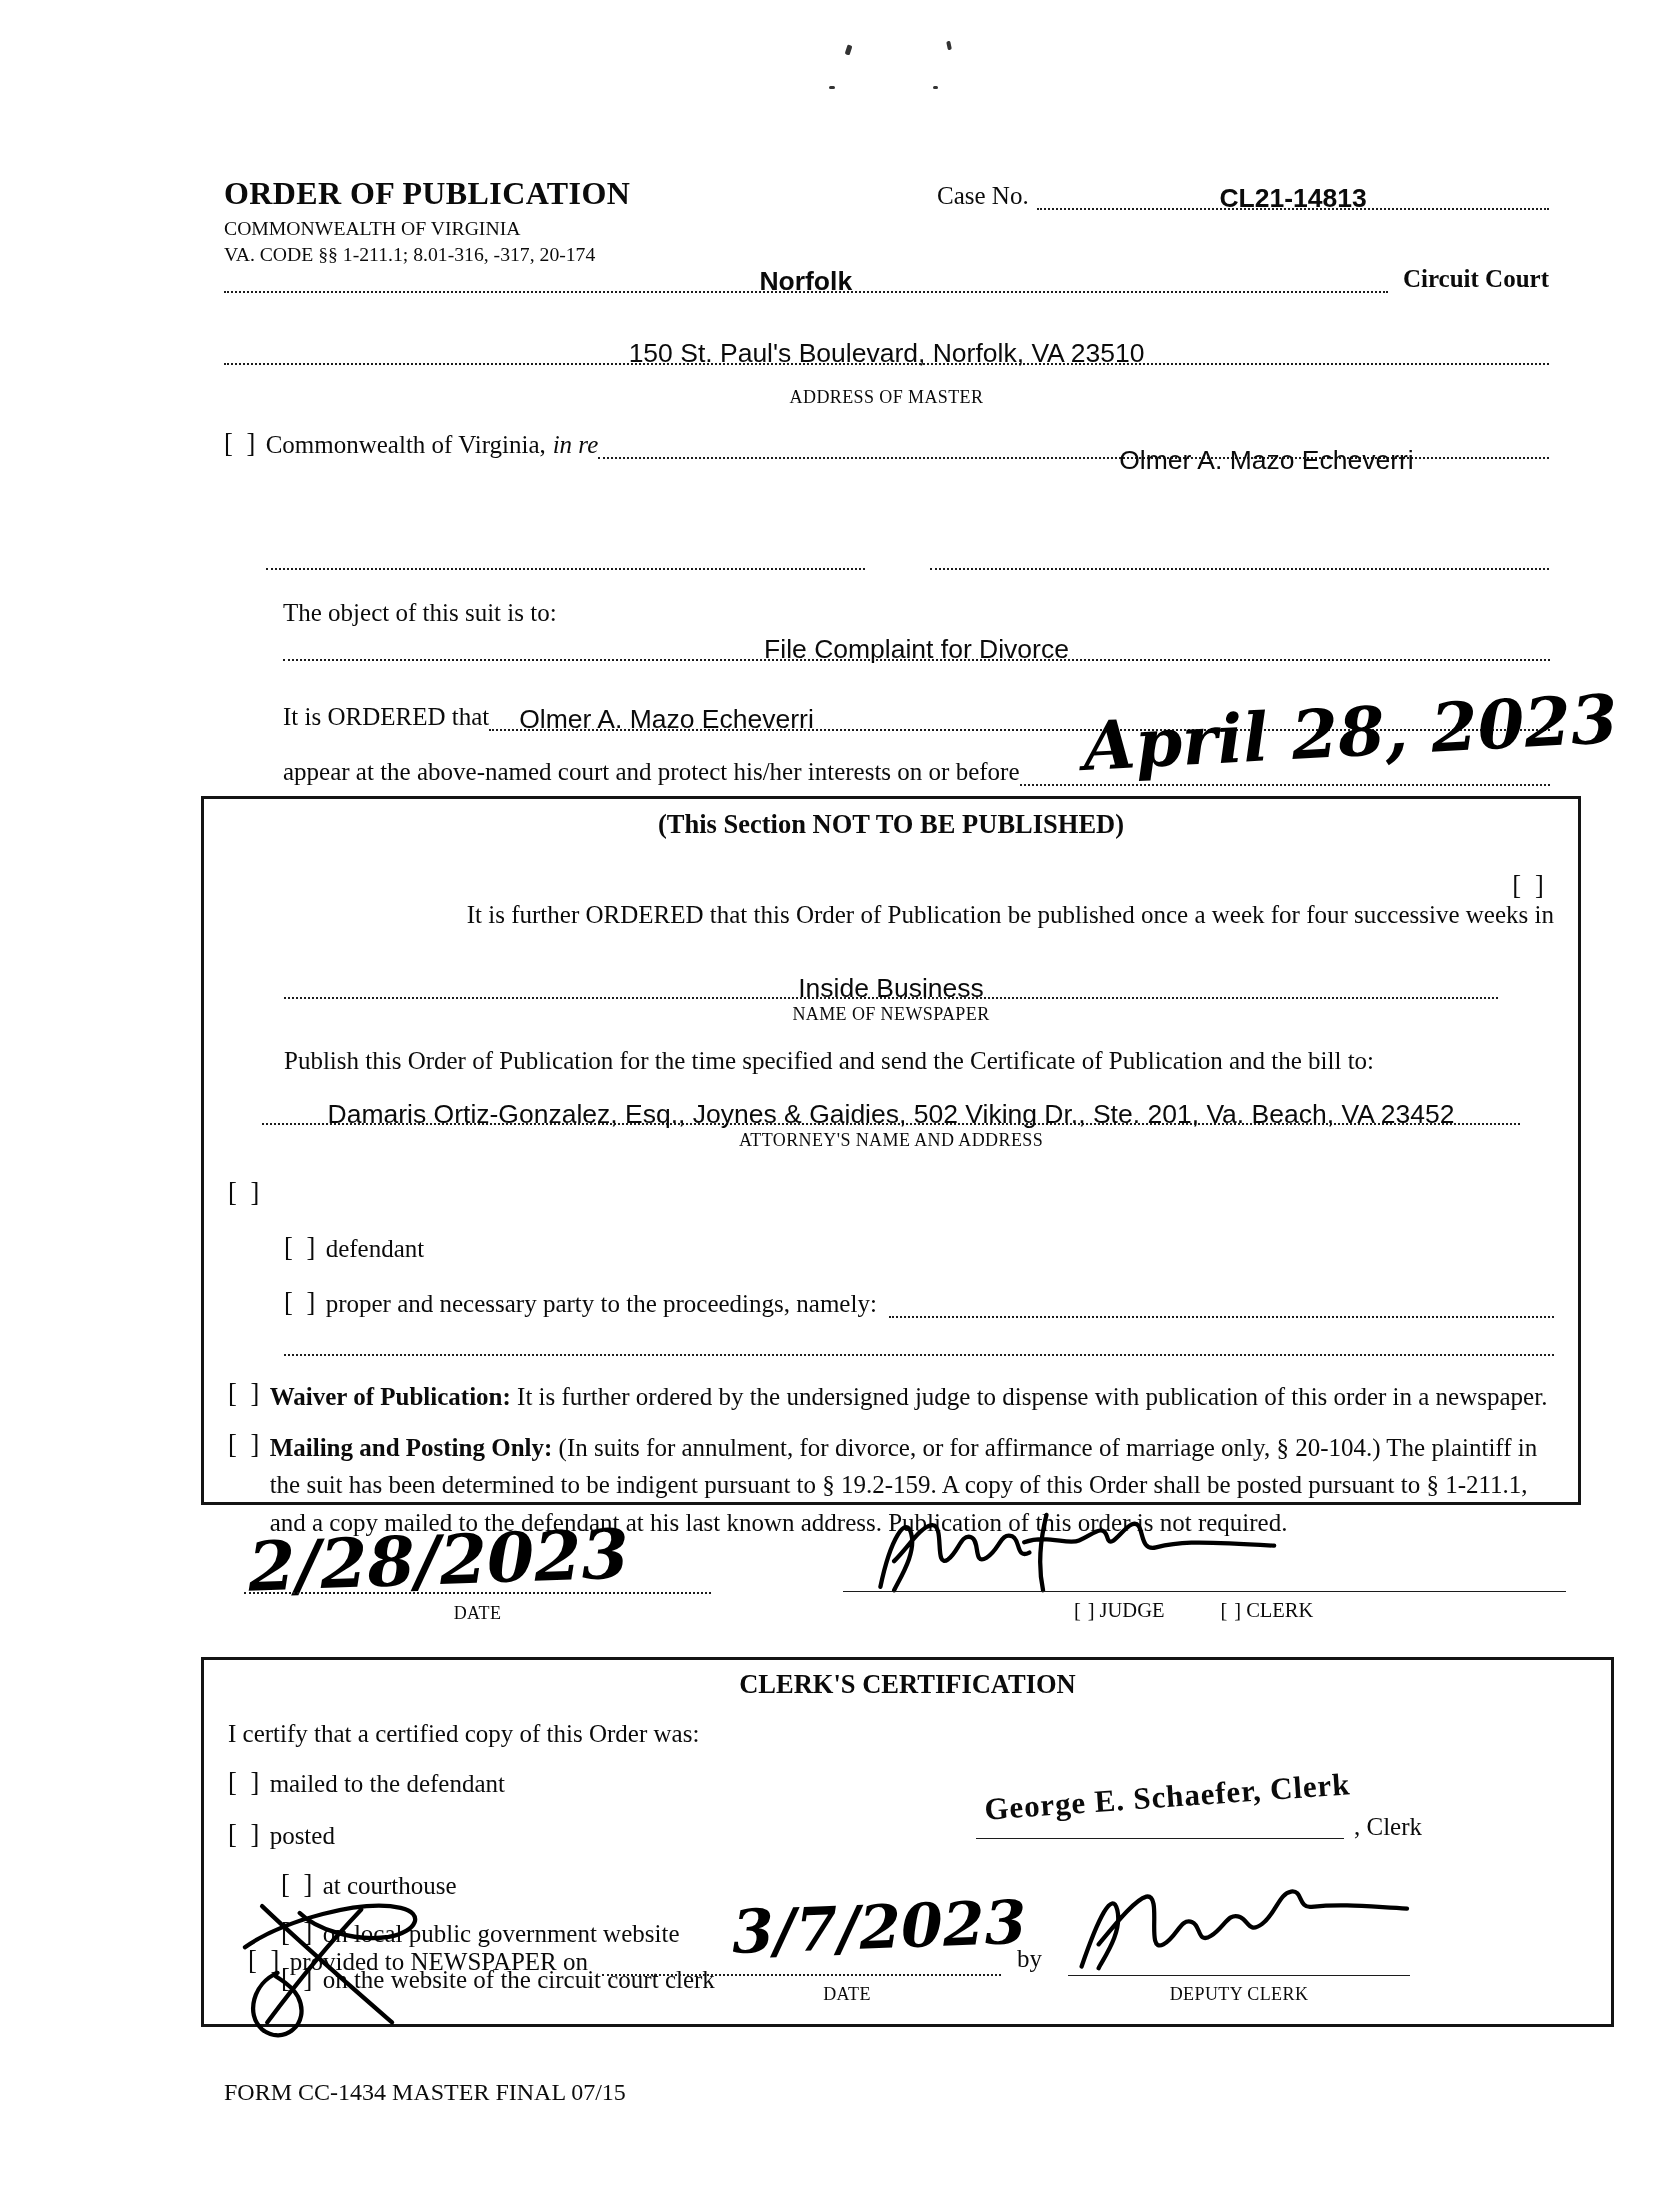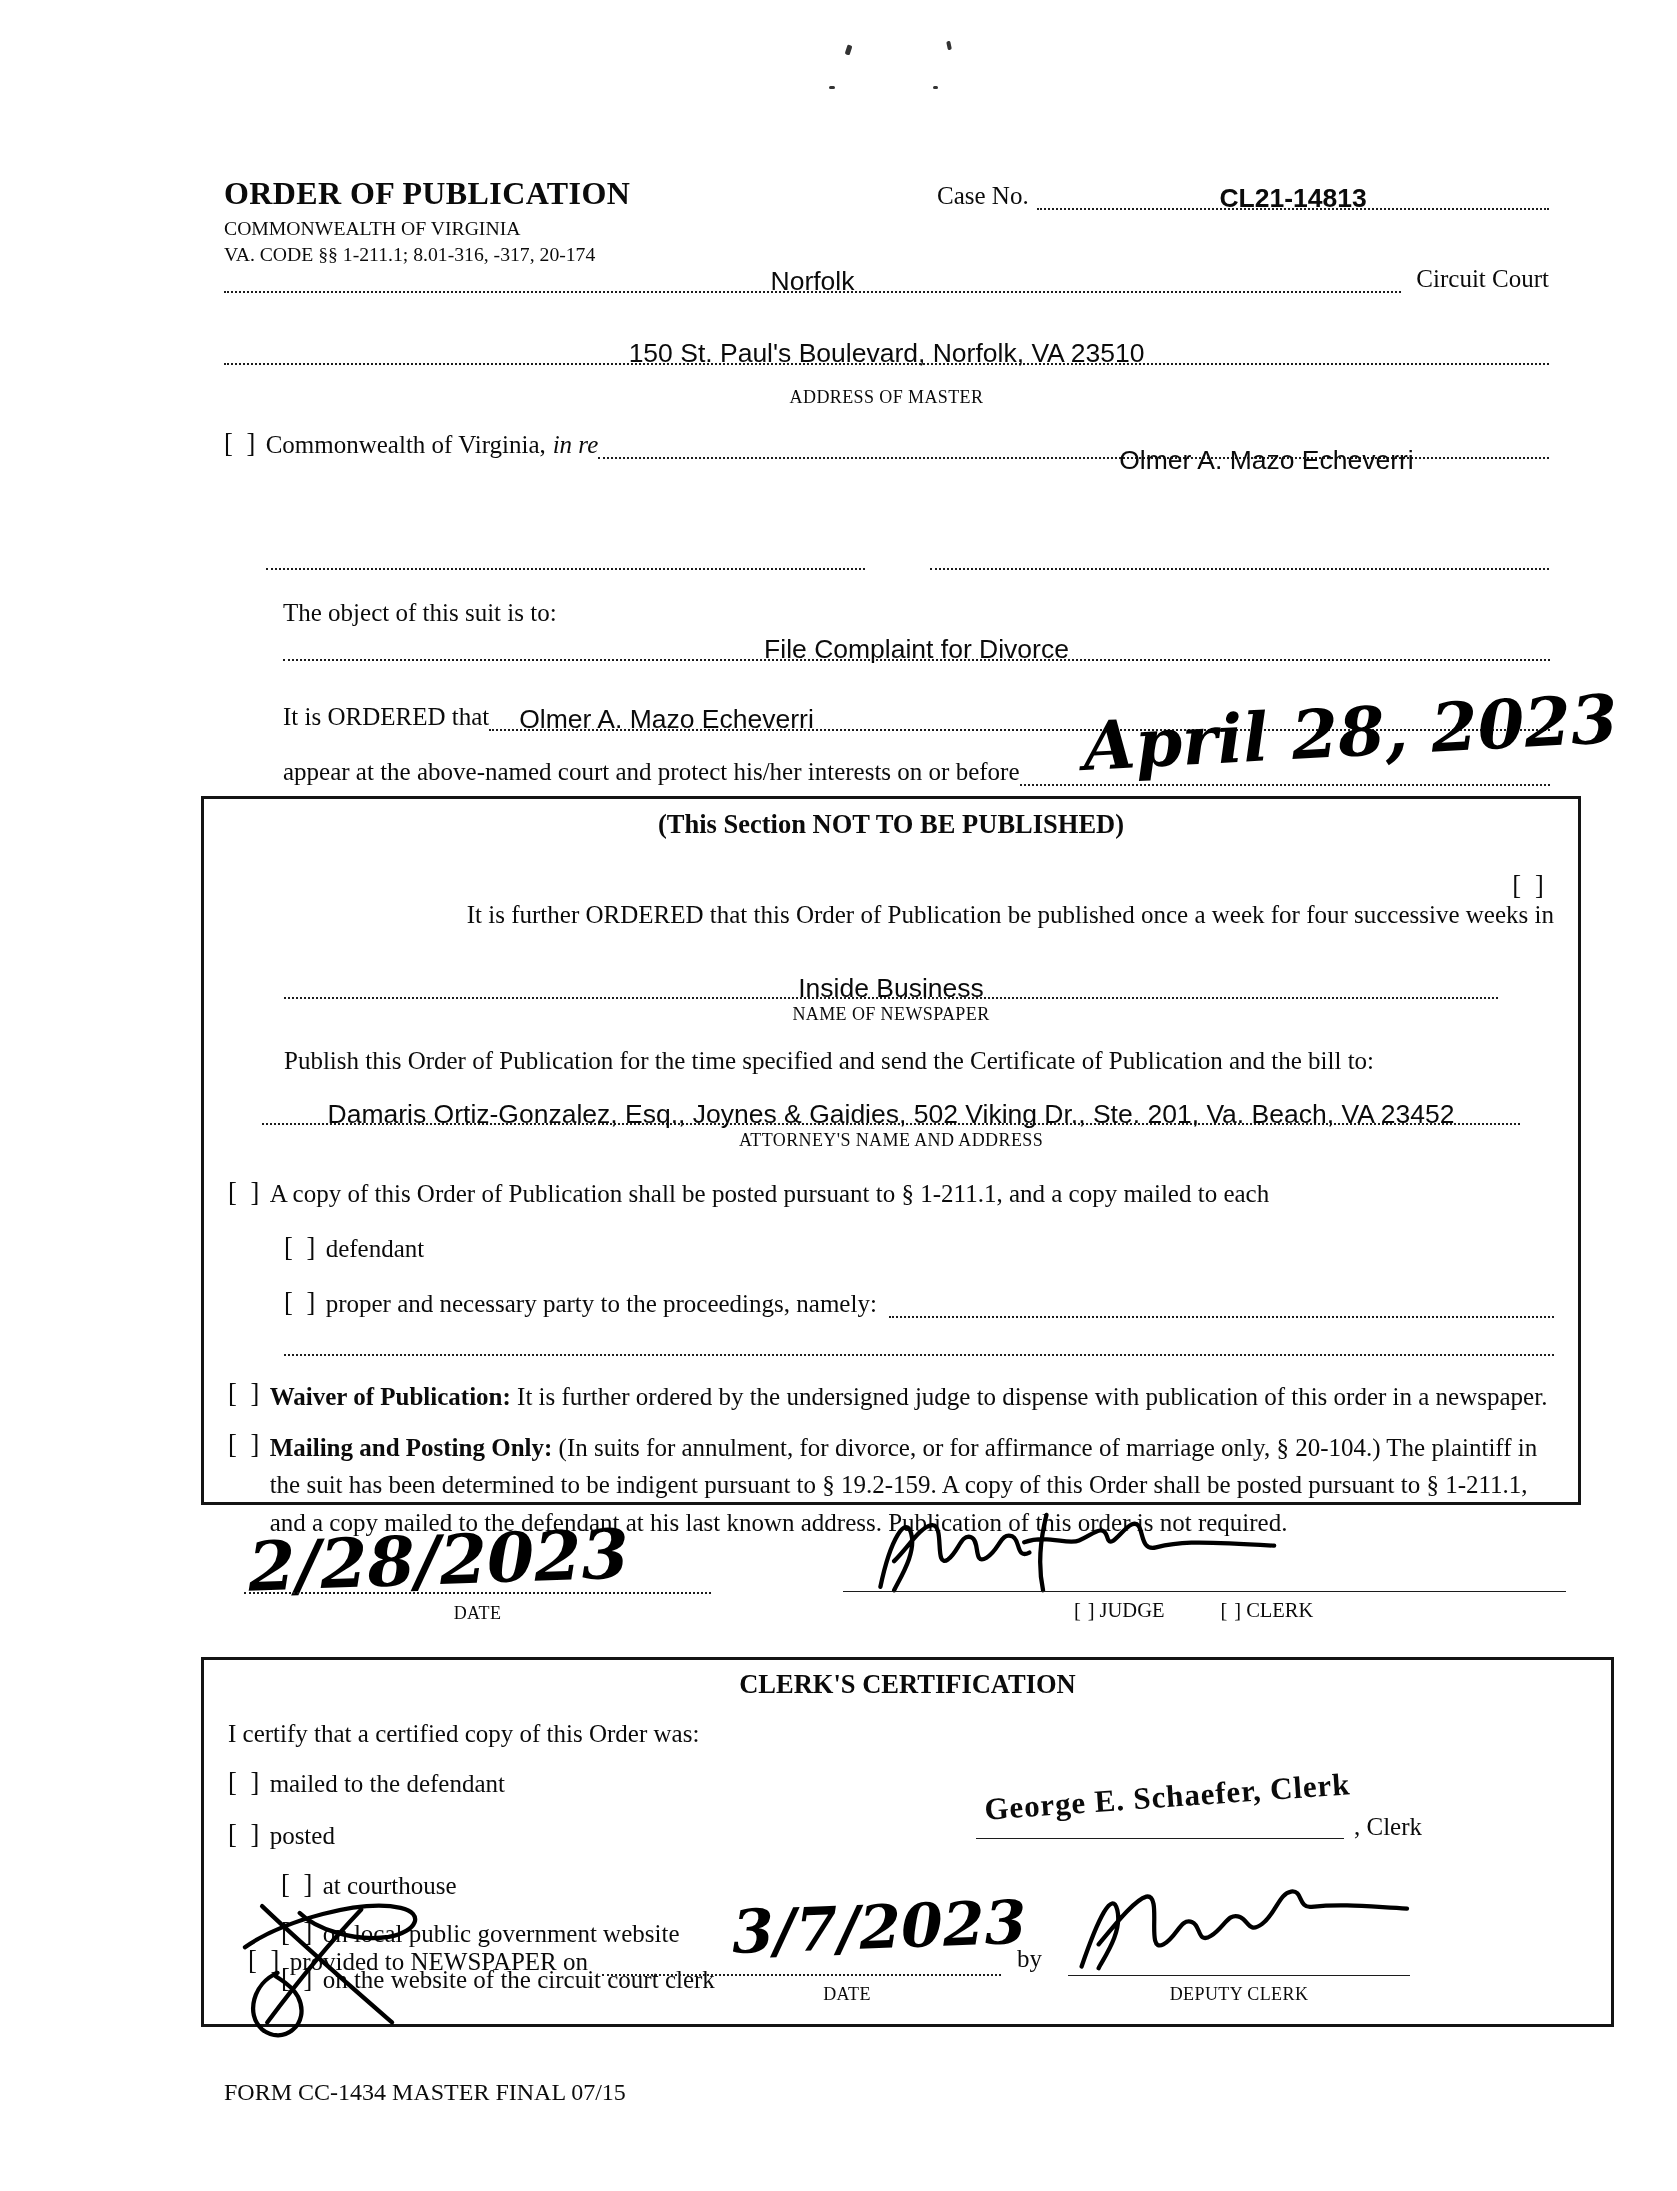--- a/index.html
+++ b/index.html
@@ -44,21 +44,21 @@
     <div style="font-size:19.7px; margin-top:3.4px;">VA. CODE §§ 1-211.1; 8.01-316, -317, 20-174</div>
   </div>
 
   <div class="row abs" style="left:937px; top:181px; width:612px;">
     <span>Case No.</span>
     <span class="fill" style="margin-left:8.6px;">
       <span class="val bold">CL21-14813</span>
     </span>
   </div>
 
-  <div class="row abs" style="left:224px; top:264px; width:1325px;">
+  <div class="row abs" style="left:224px; top:264px; width:1325px;font-weight:bold;">
     <span class="fill">
       <span class="val">Norfolk</span>
     </span>
     <span style="margin-left:15.4px; white-space:nowrap;">Circuit Court</span>
   </div>
 
   <div class="row abs" style="left:224px; top:336px; width:1325px;">
     <span class="fill">
       <span class="val">150 St. Paul's Boulevard, Norfolk, VA 23510</span>
     </span>
@@ -121,21 +121,20 @@
 
     <div class="row" style="margin-top:22px; padding:0 34px;">
       <span class="fill">
         <span class="val">Damaris Ortiz-Gonzalez, Esq., Joynes &amp; Gaidies, 502 Viking Dr., Ste. 201, Va. Beach, VA 23452</span>
       </span>
     </div>
     <div class="caption" style="margin-top:4.3px;">ATTORNEY'S NAME AND ADDRESS</div>
 
     <div class="row" style="margin-top:26px;">
       <span class="cb"><span class="sp"> </span></span>
-      <span>A copy of this Order of Publication shall be posted pursuant to § 1-211.1, and a copy mailed to each</span>
     </div>
 
     <div class="row" style="margin-top:24px; padding-left:56px;">
       <span class="cb"><span class="sp"> </span></span>
       <span>defendant</span>
     </div>
 
     <div class="row" style="margin-top:24px; padding-left:56px;">
       <span class="cb"><span class="sp"> </span></span>
       <span style="white-space:nowrap;">proper and necessary party to the proceedings, namely:</span>

